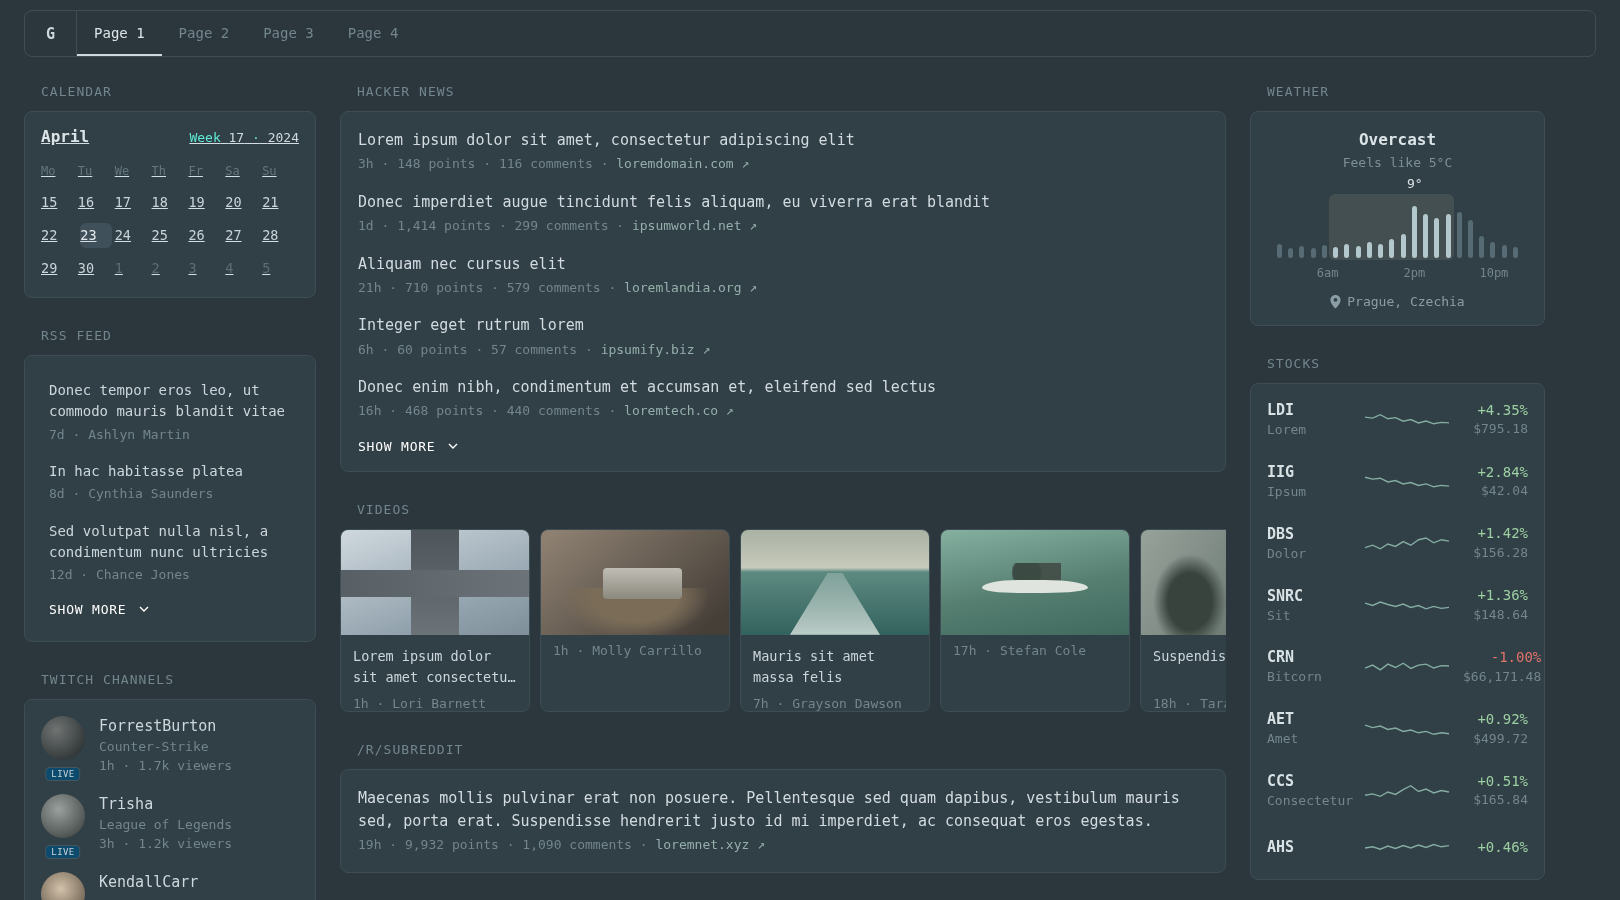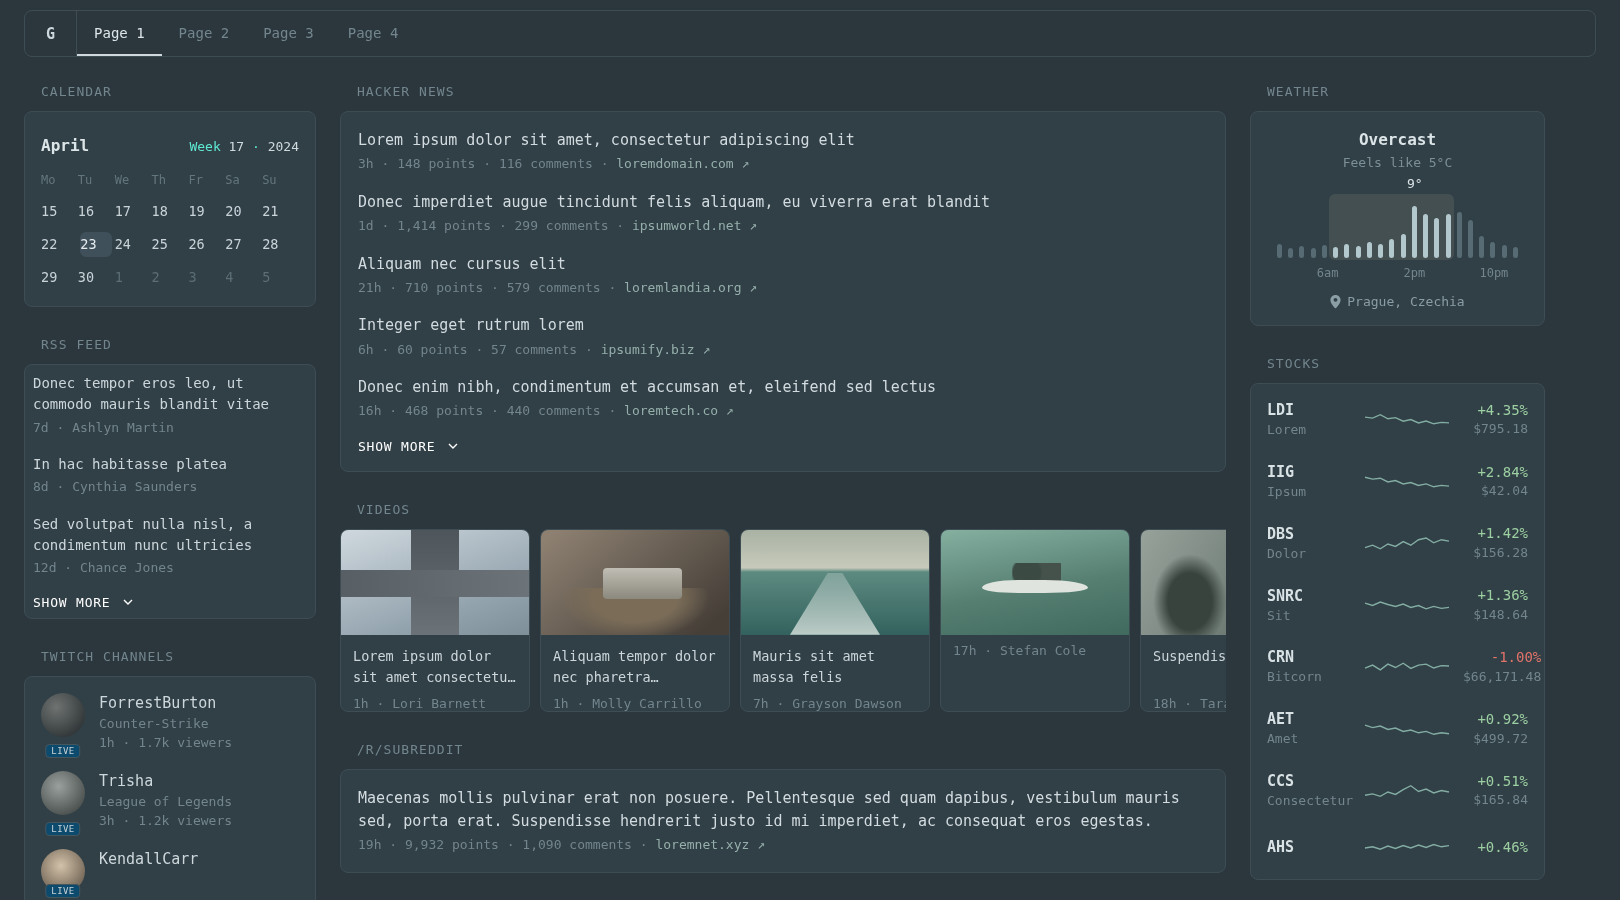--- a/index.html
+++ b/index.html
@@ -68,37 +68,37 @@
     color:#ffffff;
     margin-top:16px;
   }
   .chev { display:inline-block; }
 
   .meta { font-size:13px; color:#73858d; line-height:1.5; }
   .meta-link { color:#95afab; }
   .ext { color:#95afab; }
 
   
-  .calendar-card { padding:24px 16px 16px; }
+  .calendar-card { padding:15px 16px 16px;text-decoration:underline; }
   .cal-head { display:flex; justify-content:space-between; align-items:baseline; margin-bottom:14px; }
   .cal-month { font-size:16px; font-weight:bold; color:#dbe4e7; }
   .cal-week { font-size:13px; }
   .cal-week .dimtx { color:#5eead4; }
   .cal-week .litetx { color:#cfdade; }
   .cal-grid { display:grid; grid-template-columns:repeat(7,1fr); row-gap:8px; text-align:left; }
   .cal-wd { font-size:12px; color:#64767d; line-height:22px; }
   .cal-d  { font-size:13.5px; color:#c9d4d9; line-height:25px; height:25px; }
   .cal-d.other { color:#5c6d74; }
   .cal-d.today {
     background:#40505a; border-radius:6px;
     color:#e4ebee; width:32px; justify-self:center;
   }
 
   
-  .rss-card { padding:8px; }
+  .rss-card { padding:24px; }
   .feed-item { margin-bottom:17px; }
   .feed-title { display:block; font-size:14px; line-height:1.52; color:#ccd7db; }
   .feed-meta { margin-top:2px; }
 
   
   .twitch-card { padding:16px; }
   .twitch-row { display:flex; gap:14px; margin-bottom:18px; }
   .twitch-row:last-child { margin-bottom:0; }
   .avatar-wrap { position:relative; flex:none; width:44px; }
   .avatar { width:44px; height:44px; border-radius:50%; }
@@ -372,21 +372,20 @@
     <section class="section">
       <h2 class="section-title">VIDEOS</h2>
       <div class="videos-row">
         <a class="video-card">
           <div class="thumb thumb-cross"></div>
           <div class="video-title">Lorem ipsum dolor sit amet consectetu…</div>
           <div class="video-meta">1h · Lori Barnett</div>
         </a>
         <a class="video-card">
           <div class="thumb thumb-camera"></div>
-          <div class="video-title">Aliquam tempor dolor nec pharetra…</div>
           <div class="video-meta">1h · Molly Carrillo</div>
         </a>
         <a class="video-card">
           <div class="thumb thumb-sea"></div>
           <div class="video-title">Mauris sit amet massa felis</div>
           <div class="video-meta">7h · Grayson Dawson</div>
         </a>
         <a class="video-card">
           <div class="thumb thumb-canoe"></div>
           <div class="video-meta">17h · Stefan Cole</div>

